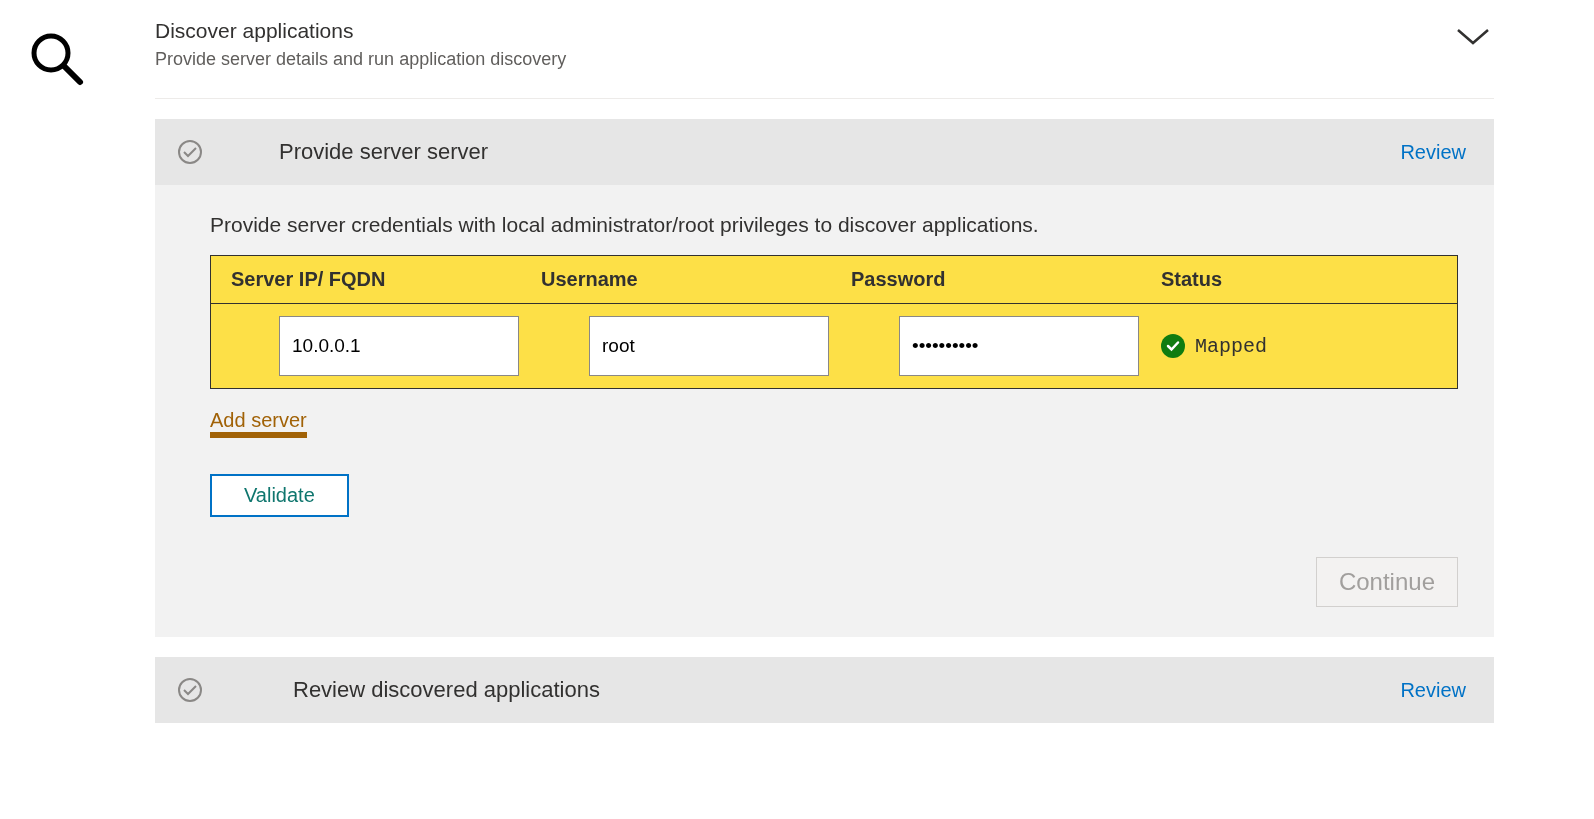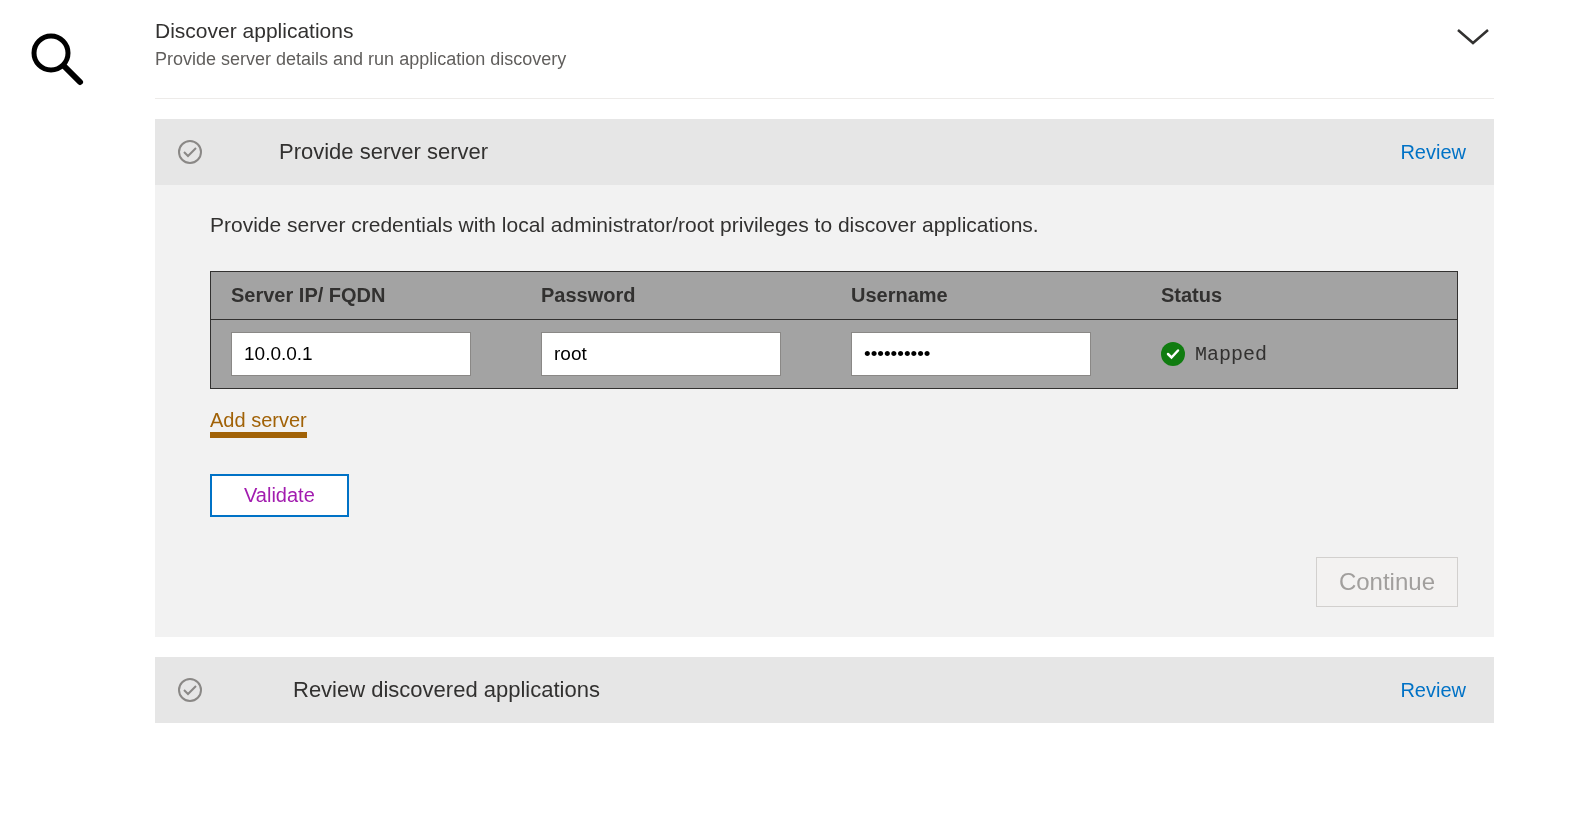--- a/index.html
+++ b/index.html
@@ -81,51 +81,52 @@
     color: #0072c6;
     cursor: pointer;
   }
 
   .step-body {
     padding: 28px 36px 30px 55px;
   }
   .step-instructions {
     font-size: 21px;
     color: #323130;
-    margin-bottom: 34px;
+    margin-bottom: 18px;
   }
 
   .server-table {
     border: 1px solid #323130;
-    background: #a3a3a3;
+    background: #fde047;
     width: 100%;
   }
   .server-table-head, .server-table-row {
     display: grid;
     grid-template-columns: 300px 300px 300px 1fr;
     column-gap: 10px;
     padding: 12px 20px;
   }
   .server-table-head {
     border-bottom: 1px solid #323130;
   }
   .server-table-head > div {
     font-size: 20px;
     font-weight: 600;
     color: #323130;
   }
   .server-table-row { padding: 12px 20px; }
   .server-table-row input {
     width: 240px;
-    height: 44px;
+    height: 60px;
     font-size: 19px;
     padding: 8px 12px;
     border: 1px solid #8a8886;
     font-family: inherit;
     outline: none;
+    margin-left: 48px;
   }
   .status-cell {
     display: flex;
     align-items: center;
     gap: 10px;
     font-size: 20px;
     color: #323130;
     font-family: Liberation Mono, monospace;
   }
   .status-ok {
@@ -144,21 +145,21 @@
     font-size: 20px;
     color: #a16207;
     border-bottom: 6px solid #a16207;
     cursor: pointer;
   }
 
   .validate-btn {
     display: inline-block;
     margin-top: 36px;
     border: 2px solid #0072c6;
-    color: #a21caf;
+    color: #0f766e;
     background: #fff;
     font-size: 20px;
     padding: 8px 32px;
     cursor: pointer;
     font-family: inherit;
   }
 
   .continue-wrap {
     display: flex;
     justify-content: flex-end;
@@ -216,22 +217,22 @@
         <span class="step-title">Provide server server</span>
         <span class="review-link">Review</span>
       </div>
 
       <div class="step-body">
         <div class="step-instructions">Provide server credentials with local administrator/root privileges to discover applications.</div>
 
         <div class="server-table">
           <div class="server-table-head">
             <div>Server IP/ FQDN</div>
+            <div>Username</div>
             <div>Password</div>
-            <div>Username</div>
             <div>Status</div>
           </div>
           <div class="server-table-row">
             <div>
               <input type="text" value="10.0.0.1" style="">
             </div>
             <div>
               <input type="text" value="root" style="">
             </div>
             <div>

